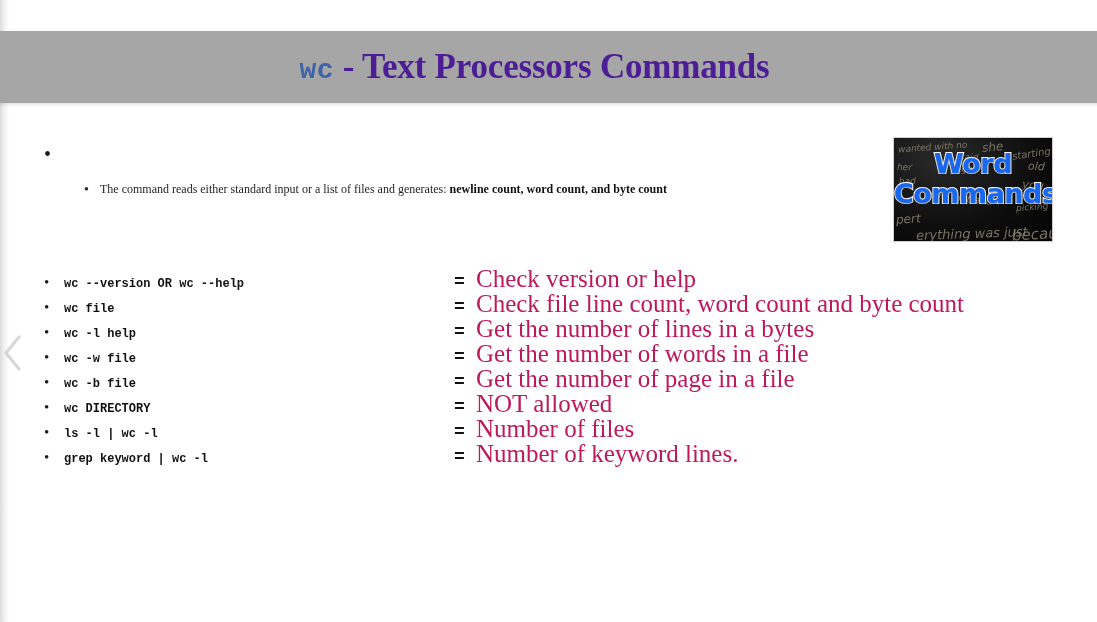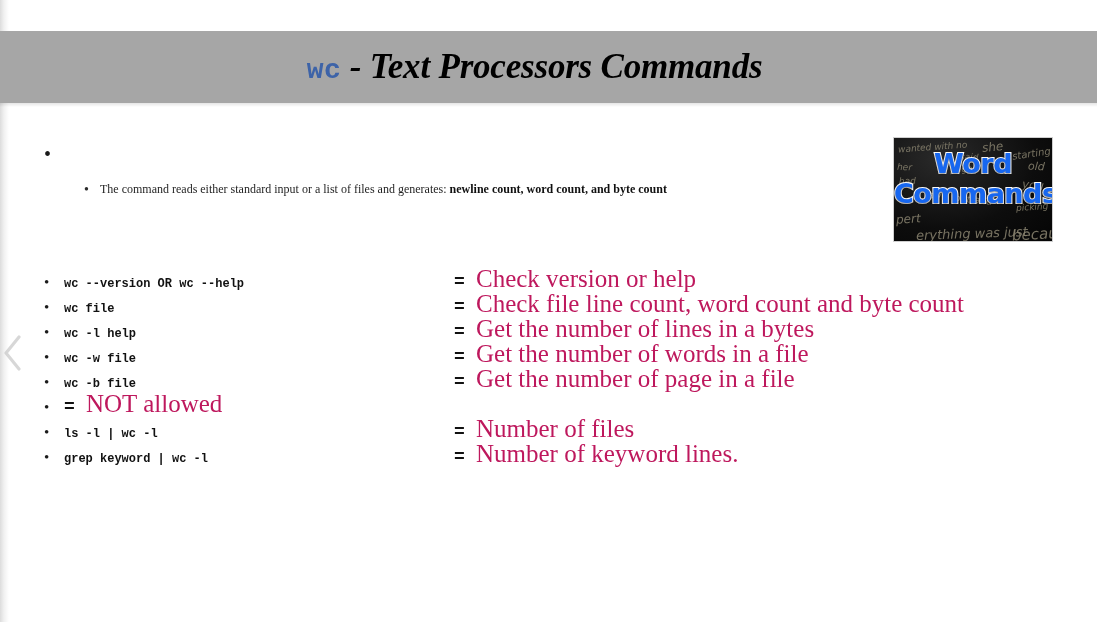--- a/index.html
+++ b/index.html
@@ -62,23 +62,22 @@
     font-family: "Liberation Mono", "DejaVu Sans Mono", monospace;
     font-weight: bold;
     font-size: 28px;
     color: #3d63a8;
     letter-spacing: 0.5px;
   }
   .title-rest {
     font-family: "Liberation Serif", serif;
     font-weight: bold;
     font-size: 35px;
-    color: #000000;
+    color: #4c1d95;
     letter-spacing: -0.2px;
-    font-style: italic;
   }
 
   
   #body-area {
     position: absolute;
     left: 0;
     top: 103px;
     width: 1097px;
     height: 519px;
   }
@@ -313,20 +312,21 @@
 
       <div class="cmd-row">
         <span class="cmd-bullet">•</span>
         <span class="cmd-text">wc -b file</span>
         <span class="cmd-eq">=</span>
         <span class="cmd-desc">Get the number of page in a file</span>
       </div>
 
       <div class="cmd-row">
         <span class="cmd-bullet">•</span>
+        <span class="cmd-text">wc DIRECTORY</span>
         <span class="cmd-eq">=</span>
         <span class="cmd-desc">NOT allowed</span>
       </div>
 
       <div class="cmd-row">
         <span class="cmd-bullet">•</span>
         <span class="cmd-text">ls -l | wc -l</span>
         <span class="cmd-eq">=</span>
         <span class="cmd-desc">Number of files</span>
       </div>

